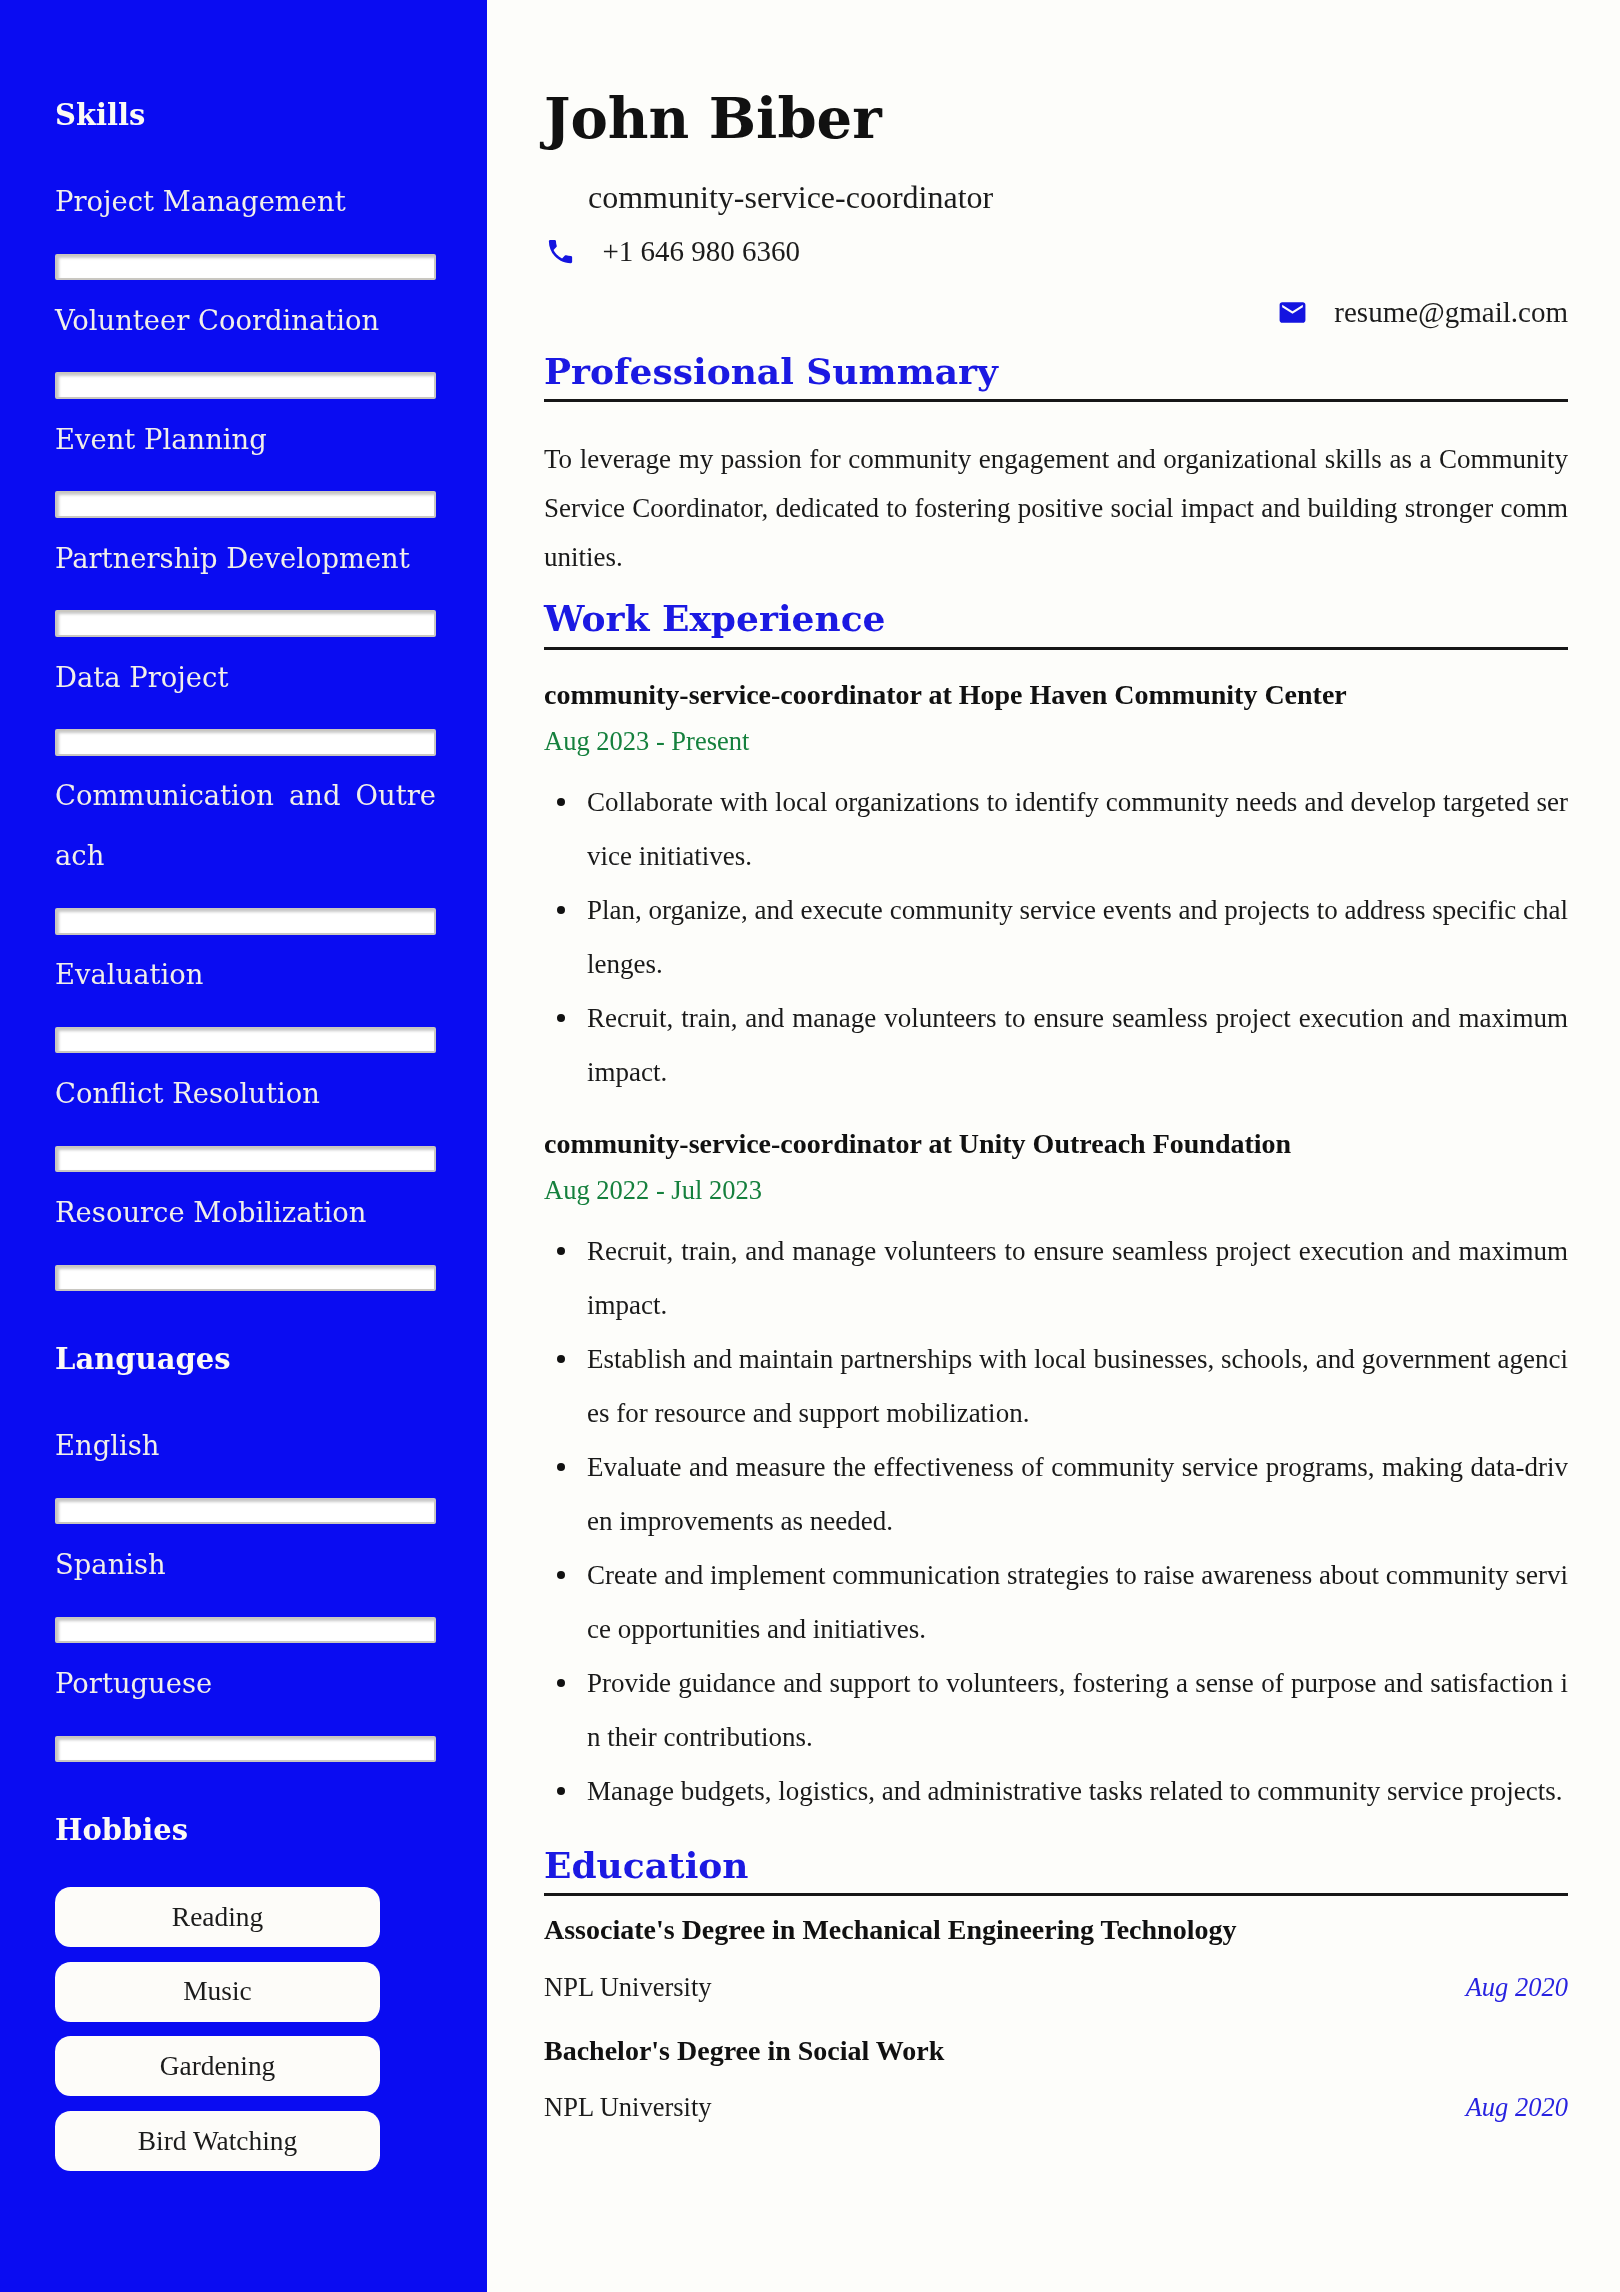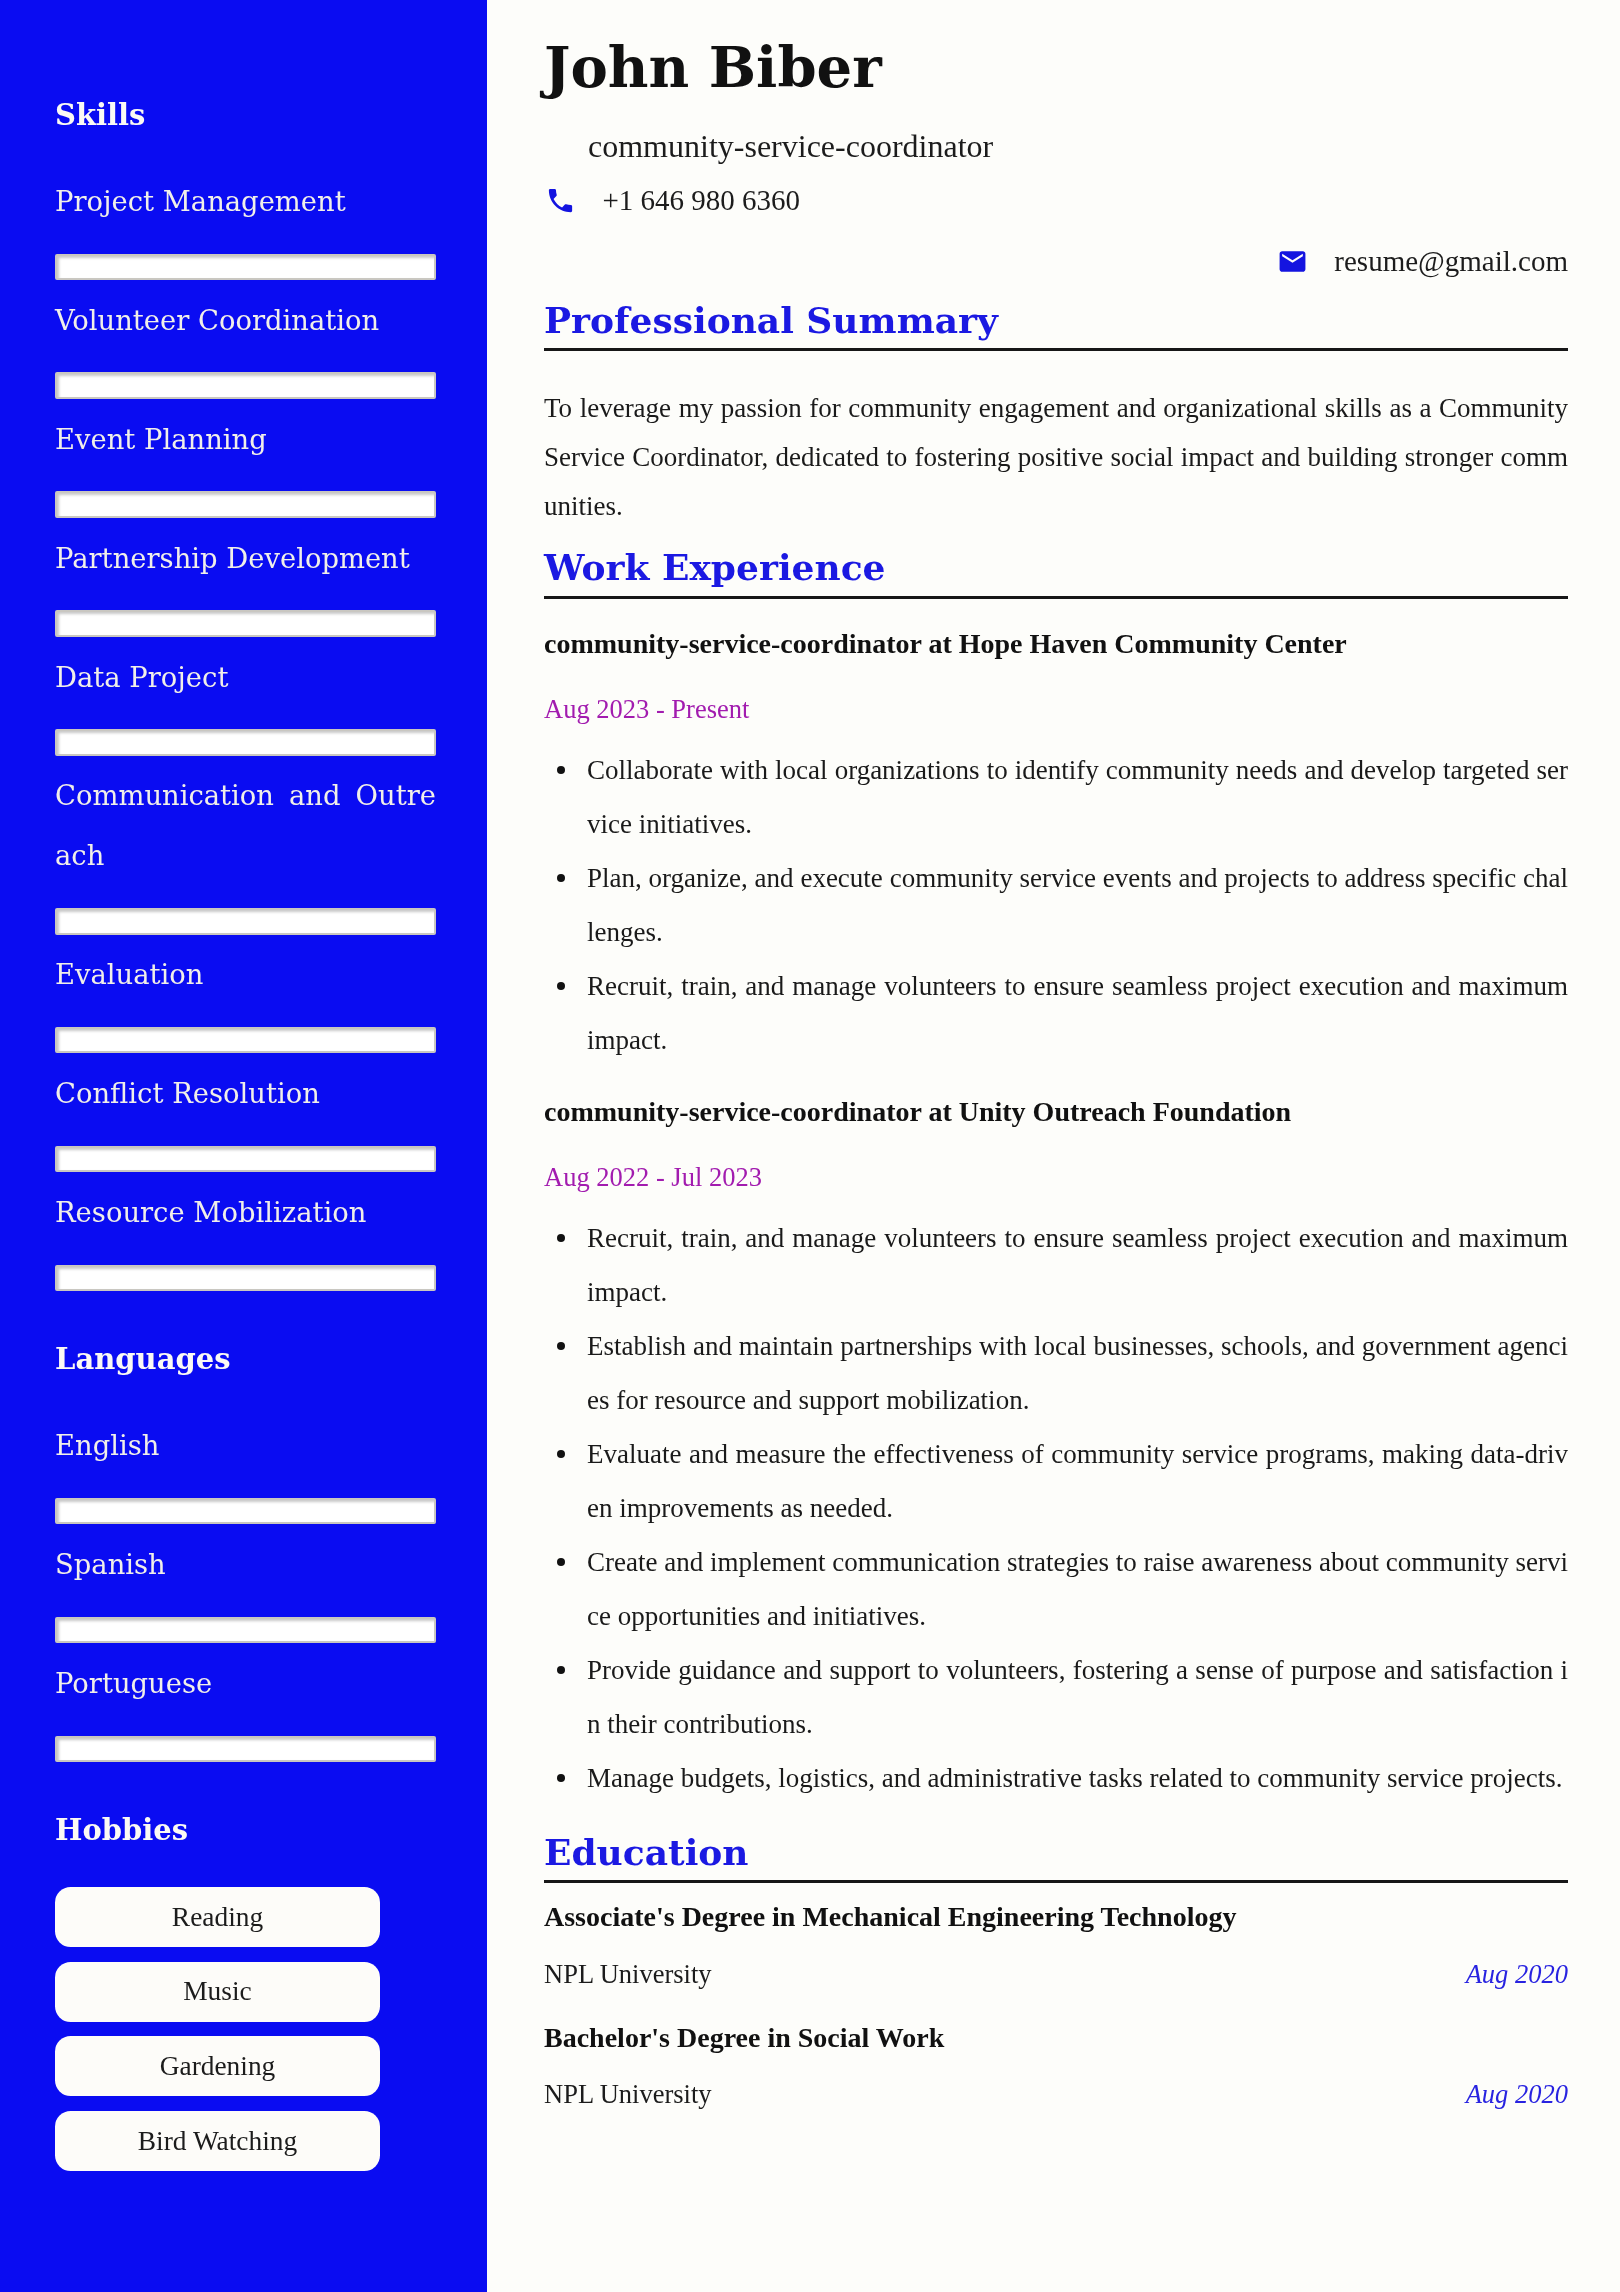--- a/index.html
+++ b/index.html
@@ -43,21 +43,21 @@
     background:#fdfcf9; border-radius:15.7px;
     margin-bottom:14.7px;
     display:flex; align-items:center; justify-content:center;
     font-family:"Liberation Serif", serif;
     font-size:27.4px; color:#1c1c1c;
   }
 
   
   .main {
     margin-left:487px;
-    padding:34px 52px 0 57px;
+    padding:85px 52px 0 57px;
     box-sizing:border-box;
   }
   .name {
     font-family:"DejaVu Serif", serif;
     font-size:56px; line-height:66px; font-weight:bold;
     color:#111; margin:0;
   }
   .headline {
     font-size:32px; line-height:42px; margin-top:24.5px; color:#1c1c1c;margin-left:44px;
   }
@@ -82,21 +82,21 @@
     font-size:27px; line-height:49px;
     text-align:justify; word-break:break-all;
     color:#1a1a1a;
   }
   #work-heading { margin-top:14.7px; }
   .job + .job { margin-top:20.6px; }
   .job-title {
     font-size:28px; line-height:35px; font-weight:bold;
     margin:27.4px 0 0 0; color:#111;
   }
-  .job-dates { font-size:26.5px; line-height:33px; margin-top:32px; color:#a21caf; }
+  .job-dates { font-size:26.5px; line-height:33px; margin-top:13px; color:#15803d; }
   .bullets { list-style:none; margin:16.7px 0 0 0; padding:0; }
   .bullets li {
     position:relative;
     font-size:27px; line-height:54px;
     padding-left:43px;
     text-align:justify; word-break:break-all;
     color:#1a1a1a;
   }
   .bullets li::before {
     content:""; position:absolute; left:12.7px; top:22.5px;

